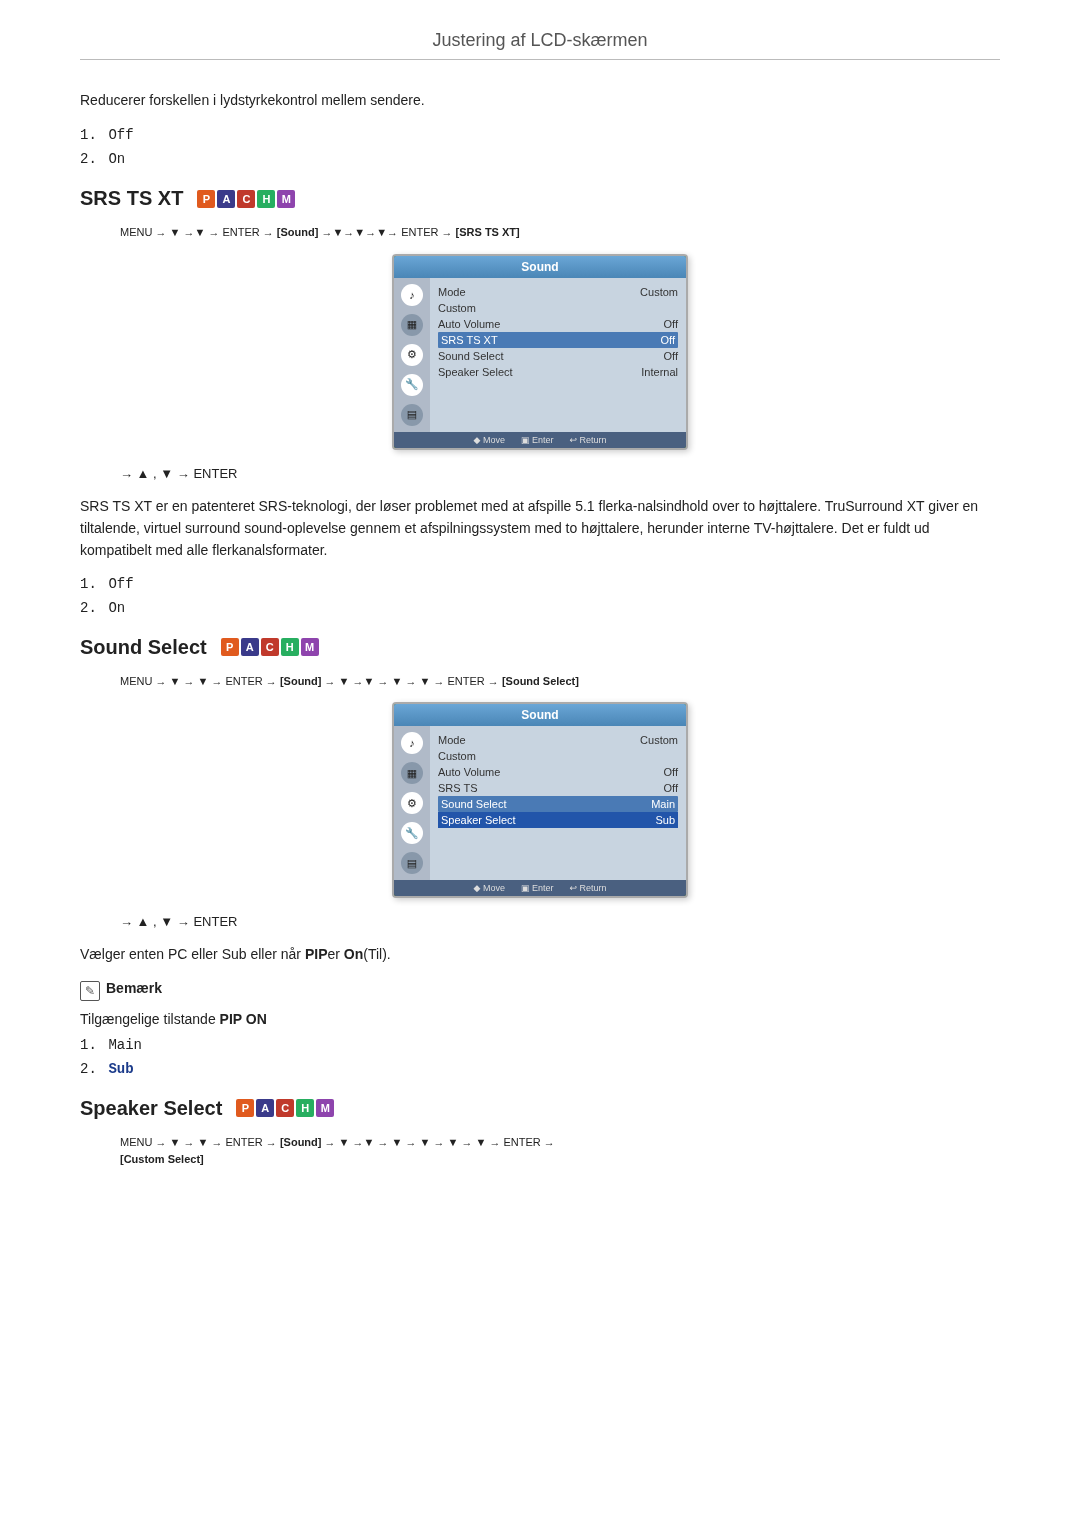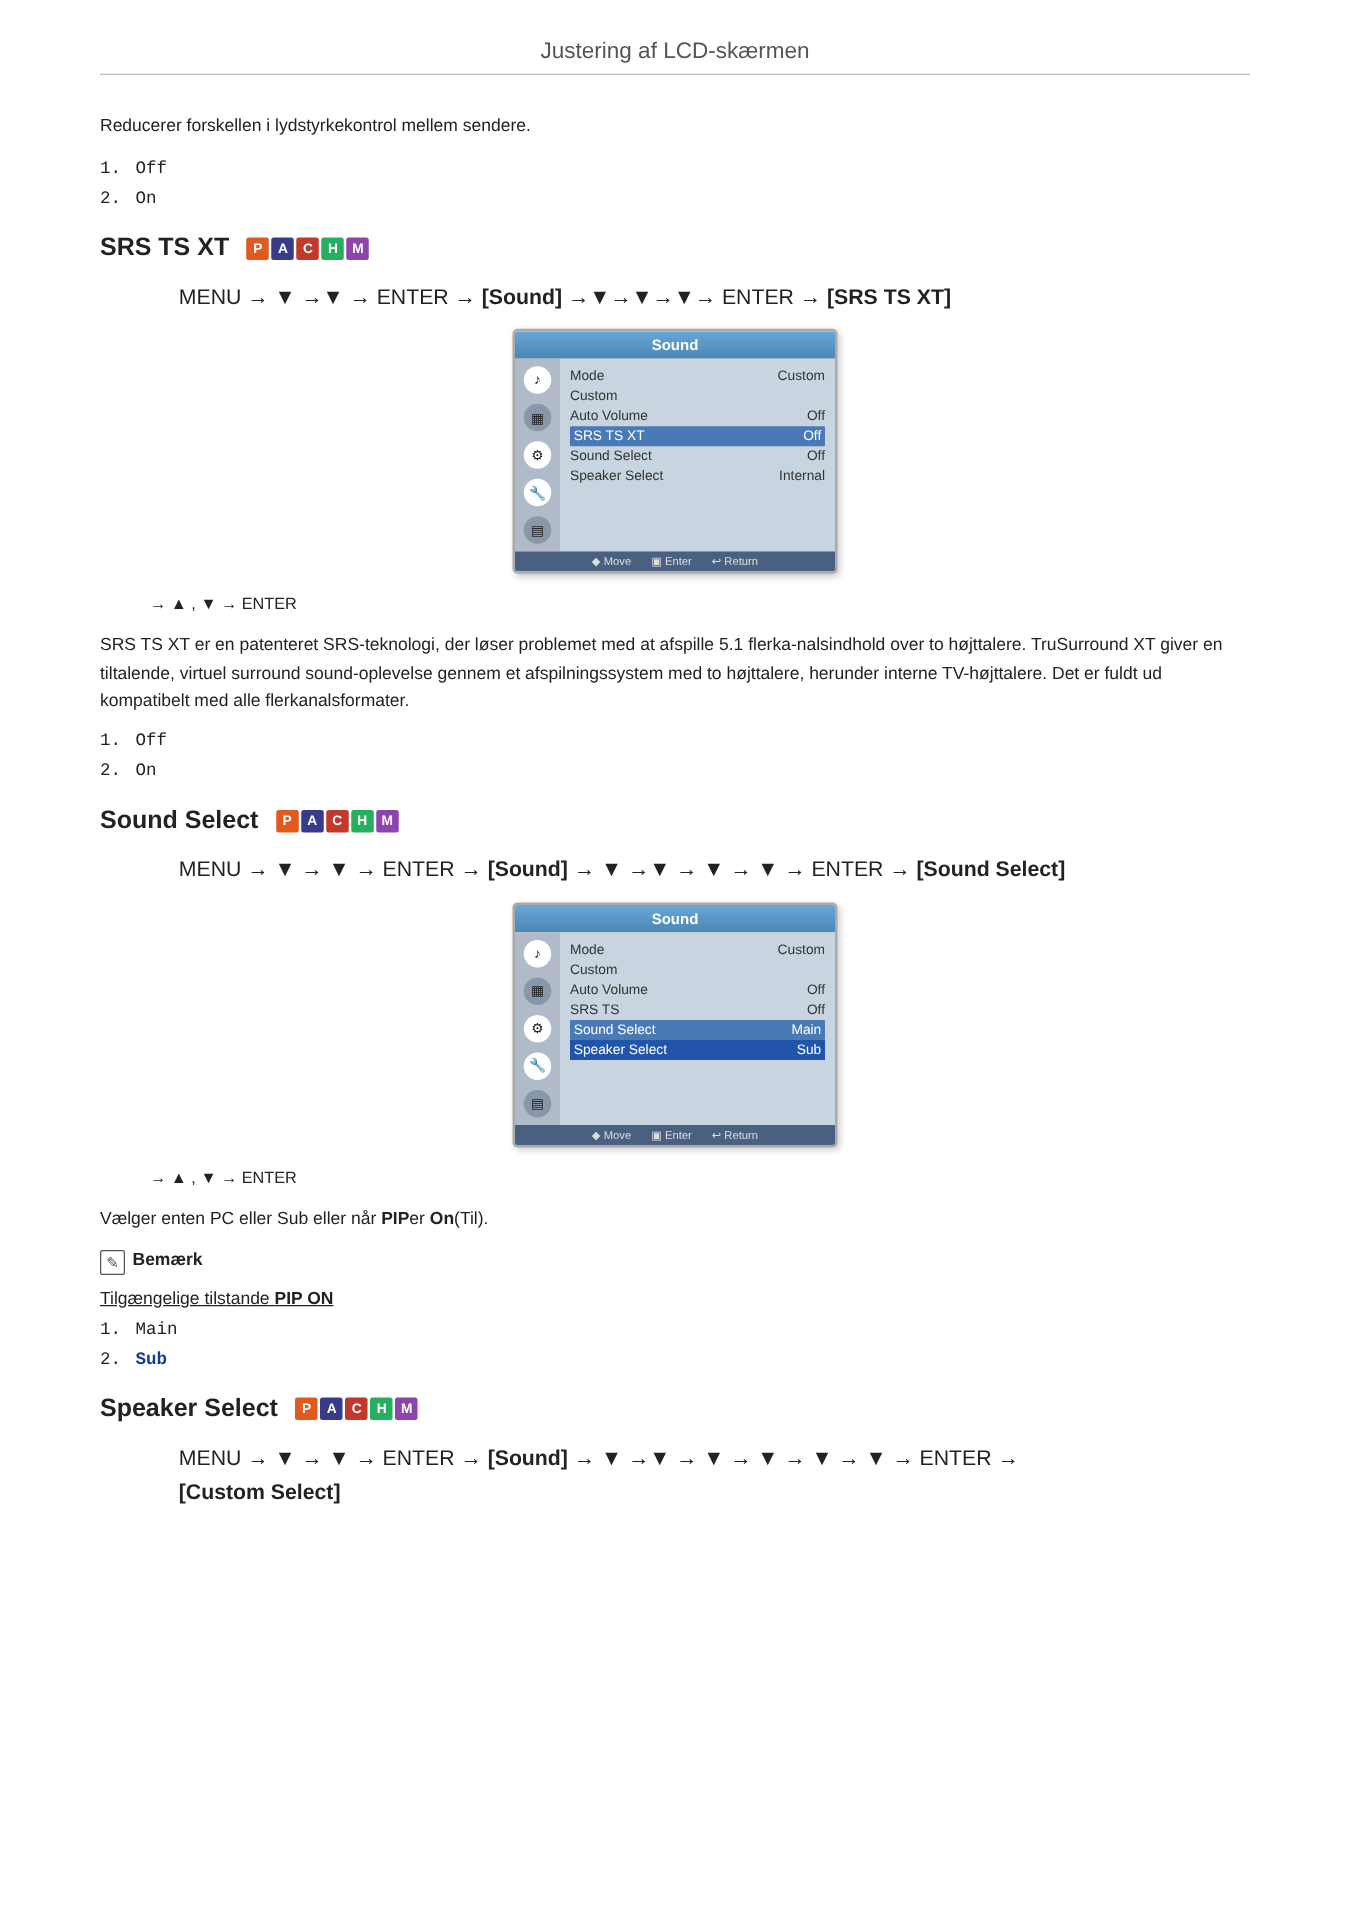--- a/index.html
+++ b/index.html
@@ -72,37 +72,37 @@
       line-height: 18px;
       border-radius: 2px;
     }
     .badge-p { background: #e05a1e; }
     .badge-a { background: #3a3a8a; }
     .badge-c { background: #c0392b; }
     .badge-h { background: #27ae60; }
     .badge-m { background: #8e44ad; }
 
     .menu-path {
-      font-size: 17px;
+      font-size: 11px;
       margin-bottom: 12px;
-      margin-left: 63px;
+      margin-left: 40px;
       line-height: 1.6;
     }
     .bracket {
       font-weight: bold;
     }
 
     .tv-screen-container {
       display: flex;
       justify-content: center;
       margin-bottom: 16px;
     }
     .tv-screen {
-      width: 260px;
-      background: #fef9c3;
+      width: 296px;
+      background: #4d7c0f;
       border: 2px solid #aaa;
       border-radius: 4px;
       overflow: hidden;
       box-shadow: 2px 2px 6px rgba(0,0,0,0.2);
     }
     .tv-screen .screen-title {
       background: linear-gradient(to bottom, #6aa6d6, #4a86b6);
       color: #fff;
       font-size: 12px;
       text-align: center;
@@ -200,21 +200,20 @@
       flex-shrink: 0;
       margin-top: 1px;
     }
     .note-label {
       font-weight: bold;
       font-size: 14px;
     }
     .pip-text {
       font-size: 14px;
       margin-bottom: 10px;
-      text-decoration: underline;
     }
     .page-footer {
       text-align: center;
       font-size: 13px;
       color: #555;
       border-top: 1px solid #bbb;
       padding-top: 10px;
       margin-top: 30px;
     }
     .bold { font-weight: bold; }

